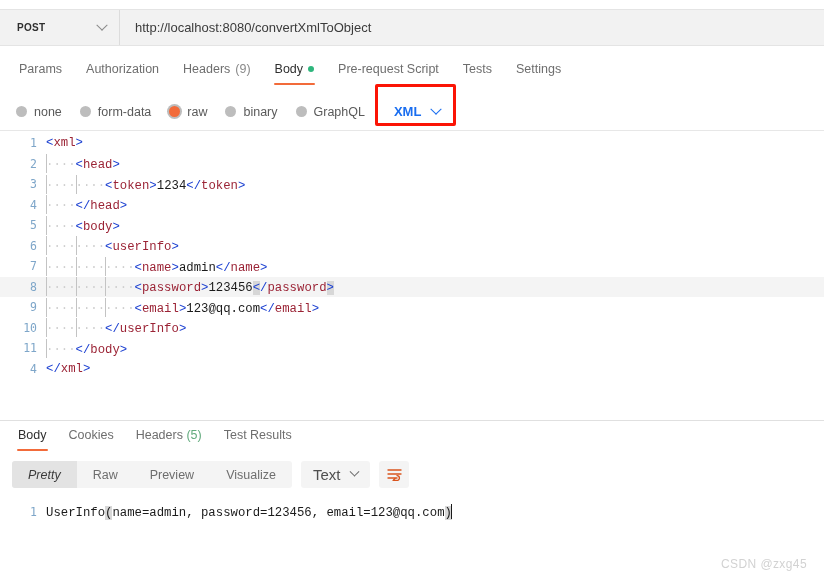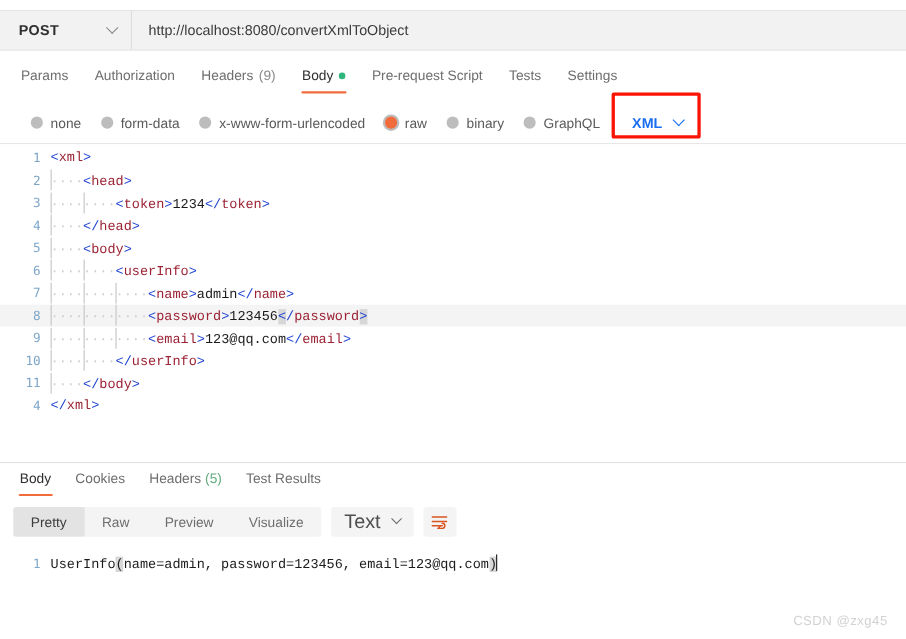--- a/index.html
+++ b/index.html
@@ -20,21 +20,21 @@
     border-bottom: 1px solid #e4e4e4;
     display: flex; align-items: stretch;
   }
   .method-box {
     width: 120px;
     display: flex; align-items: center; justify-content: space-between;
     padding: 0 13px 0 17px;
     border-right: 1px solid #dcdcdc;
   }
   .method-label {
-    font-size: 13px; font-weight: bold; color: #2f2f2f;
+    font-size: 10px; font-weight: bold; color: #2f2f2f;
     letter-spacing: .3px;
   }
   .chev {
     display:inline-block; width: 8px; height: 8px;
     border-right: 1.3px solid #8a8a8a;
     border-bottom: 1.3px solid #8a8a8a;
     transform: rotate(45deg) translate(-2px,-2px);
   }
   .url-field {
     flex: 1; display: flex; align-items: center;
@@ -65,21 +65,21 @@
   .green-dot {
     width: 6px; height: 6px; border-radius: 50%;
     background: #2eb67d; display:inline-block;
   }
 
   
   .radio-row {
     position: absolute; left: 0; top: 93px;
     width: 824px; height: 38px;
     display: flex; align-items: center;
-    padding-left: 28px;
+    padding-left: 16px;
     border-bottom: 1px solid #e7e7e7;
   }
   .radio-item {
     display: flex; align-items: center; gap: 7px;
     margin-right: 18px;
     font-size: 12.5px; color: #5a5a5a;
   }
   .radio-dot {
     width: 11px; height: 11px; border-radius: 50%;
     background: #bdbdbd; flex: none;
@@ -185,26 +185,26 @@
   .seg {
     display: flex; align-items: center;
     background: #f4f4f4; border-radius: 3px;
     height: 27px; overflow: hidden;
   }
   .seg-item {
     font-size: 12.5px; color: #6e6e6e;
     padding: 0 16px; height: 27px;
     display:flex; align-items:center;
   }
-  .seg-item.active { background: #e3e3e3; color: #3c3c3c; }
+  .seg-item.active { background: #e3e3e3; color: #3c3c3c; font-style: italic; }
   .fmt-select {
     display:flex; align-items:center; gap: 11px;
     background: #f4f4f4; border-radius: 3px;
     height: 27px; padding: 0 12px;
-    font-size: 18px; color: #4f4f4f;
+    font-size: 15px; color: #4f4f4f;
   }
   .chev-gray {
     display:inline-block; width: 7px; height: 7px;
     border-right: 1.4px solid #6b6b6b;
     border-bottom: 1.4px solid #6b6b6b;
     transform: rotate(45deg) translate(-2px,-2px);
   }
   .wrap-btn {
     width: 30px; height: 27px;
     background: #f4f4f4; border-radius: 3px;
@@ -278,24 +278,20 @@
   </div>
 
   <div class="radio-row">
     <div class="radio-item">
       <span class="radio-dot"></span>
       <span>none</span>
     </div>
     <div class="radio-item">
       <span class="radio-dot"></span>
       <span>form-data</span>
-    </div>
-    <div class="radio-item">
-      <span class="radio-dot"></span>
-      <span>x-www-form-urlencoded</span>
     </div>
     <div class="radio-item checked">
       <span class="radio-dot"></span>
       <span>raw</span>
     </div>
     <div class="radio-item">
       <span class="radio-dot"></span>
       <span>binary</span>
     </div>
     <div class="radio-item">

